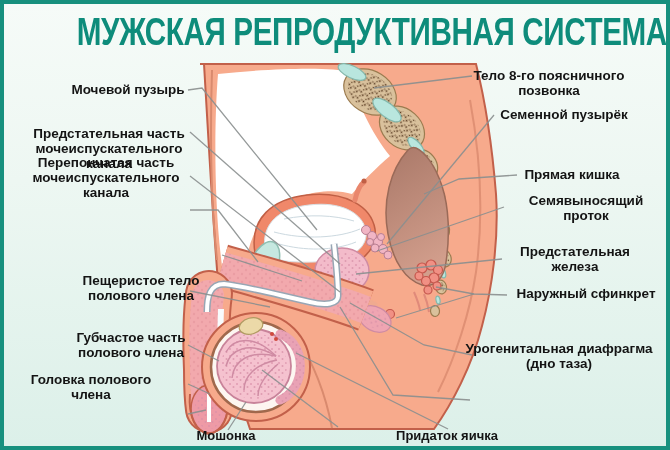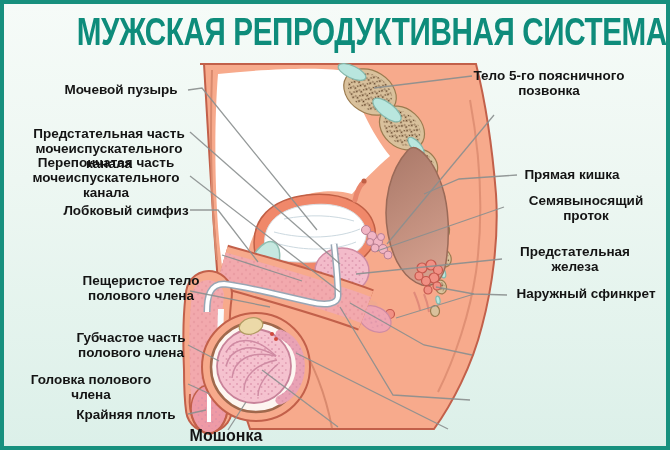--- a/index.html
+++ b/index.html
@@ -12,21 +12,21 @@
   .title{
     position:absolute;top:9px;left:0;right:0;text-align:center;
     font-weight:700;font-size:38px;line-height:1;color:#0E8C7B;
     transform:scaleX(.78);letter-spacing:-.5px;white-space:nowrap;
   }
   .fig{position:absolute;left:0;top:0;width:670px;height:450px;}
   .lbl{
     position:absolute;font-weight:700;font-size:13.5px;line-height:15px;
     color:#141414;text-align:center;white-space:pre-line;
   }
-  .bottom-lbl{font-size:16px;}
+  .bottom-lbl{font-size:13px;}
 </style>
 </head>
 <body>
 
 <div class="page">
 
   <div class="title">МУЖСКАЯ РЕПРОДУКТИВНАЯ СИСТЕМА</div>
 
   <svg class="fig" viewBox="0 0 670 450">
     <defs>
@@ -214,40 +214,42 @@
       <polyline points="513,171 455,175 420,190"></polyline>
       <polyline points="500,203 373,247"></polyline>
       <polyline points="498,255 352,270"></polyline>
       <polyline points="503,291 470,290 432,283"></polyline>
       <polyline points="470,290 392,314"></polyline>
       <polyline points="468,351 420,341 346,299"></polyline>
       <polyline points="466,396 389,391 336,303"></polyline>
     </g>
   </svg>
 
-  <div class="lbl" style="left:7px;top:78px;width:220px">Мочевой пузырь</div>
+  <div class="lbl" style="left:14px;top:78px;width:220px">Мочевой пузырь</div>
   <div class="lbl" style="left:-5px;top:122px;width:220px">Предстательная часть
 мочеиспускательного
 канала</div>
   <div class="lbl" style="left:-8px;top:151px;width:220px">Перепончатая часть
 мочеиспускательного
 канала</div>
-  <div class="lbl" style="left:12px;top:199px;width:220px">Лобковый симфиз</div>
   <div class="lbl" style="left:27px;top:269px;width:220px">Пещеристое тело
 полового члена</div>
   <div class="lbl" style="left:17px;top:326px;width:220px">Губчастое часть
 полового члена</div>
   <div class="lbl" style="left:-23px;top:368px;width:220px">Головка полового
 члена</div>
-  <div class="lbl" style="left:12px;top:403px;width:220px">Крайняя плоть</div>
-
-  <div class="lbl" style="left:440px;top:64px;width:210px">Тело 5-го поясничного
+
+  <div class="lbl" style="left:440px;top:64px;width:210px">Тело 8-го поясничного
 позвонка</div>
+  <div class="lbl" style="left:455px;top:103px;width:210px">Семенной пузырёк</div>
   <div class="lbl" style="left:463px;top:163px;width:210px">Прямая кишка</div>
   <div class="lbl" style="left:477px;top:189px;width:210px">Семявыносящий
 проток</div>
   <div class="lbl" style="left:466px;top:240px;width:210px">Предстательная
 железа</div>
   <div class="lbl" style="left:477px;top:282px;width:210px">Наружный сфинкрет</div>
+  <div class="lbl" style="left:450px;top:337px;width:210px">Урогенитальная диафрагма
+(дно таза)</div>
 
   <div class="lbl bottom-lbl" style="left:152px;top:424px;width:140px">Мошонка</div>
+  <div class="lbl bottom-lbl" style="left:363px;top:424px;width:160px">Придаток яичка</div>
 
 </div>
 
 </body></html>

